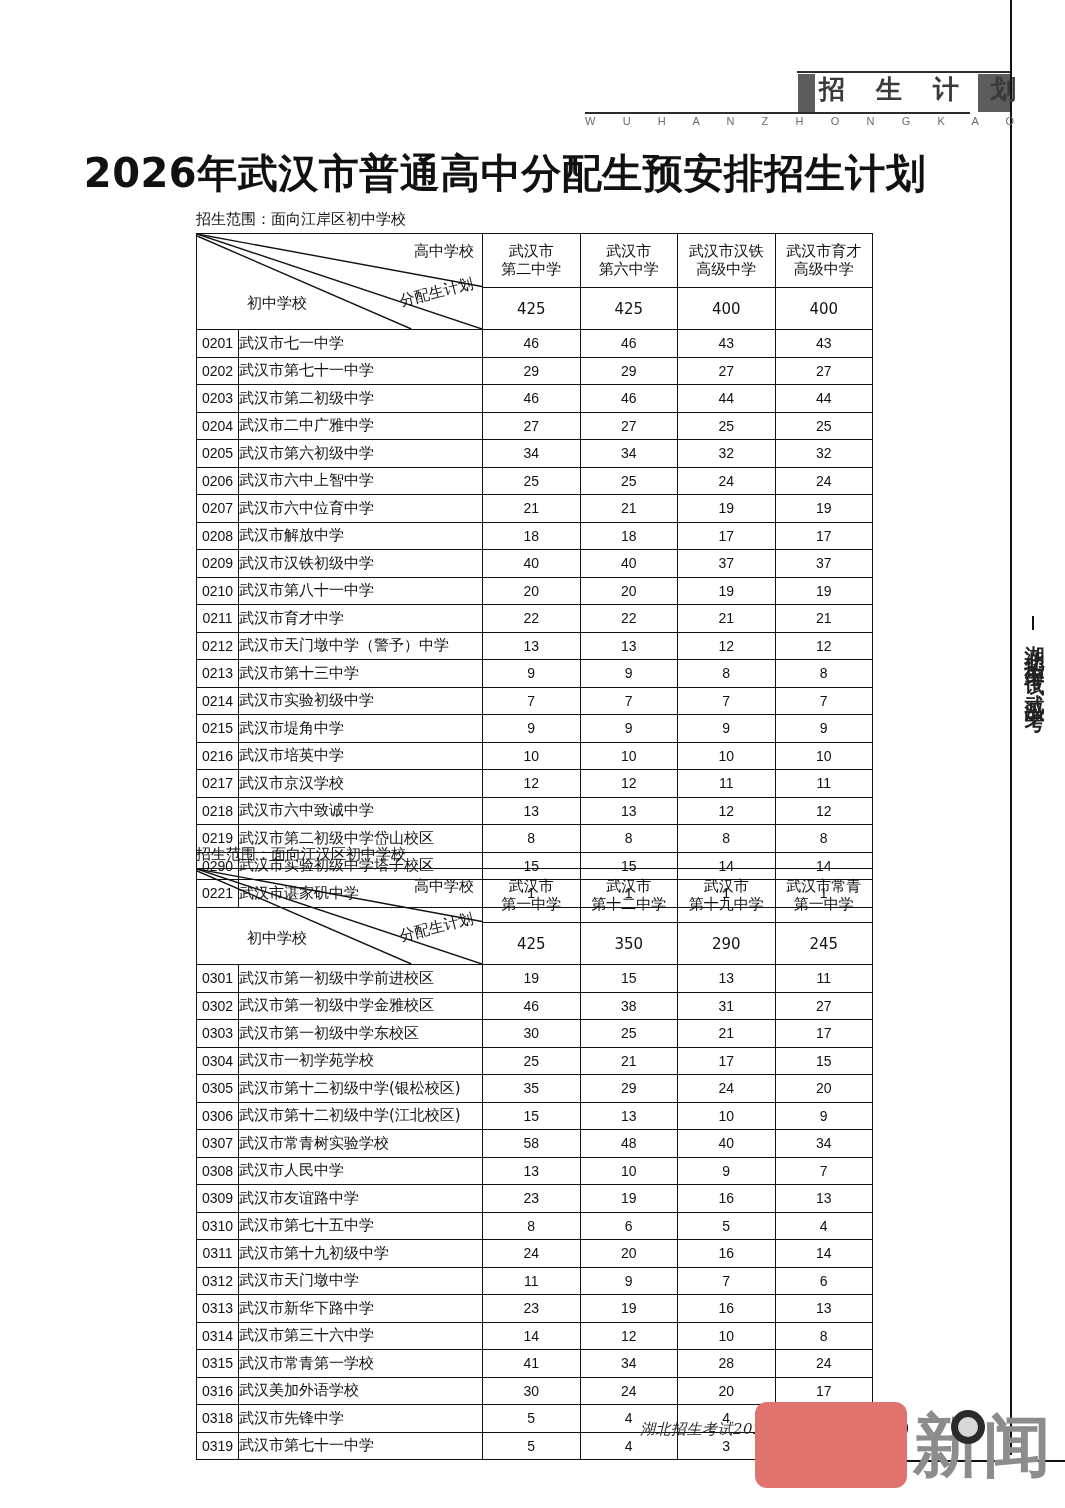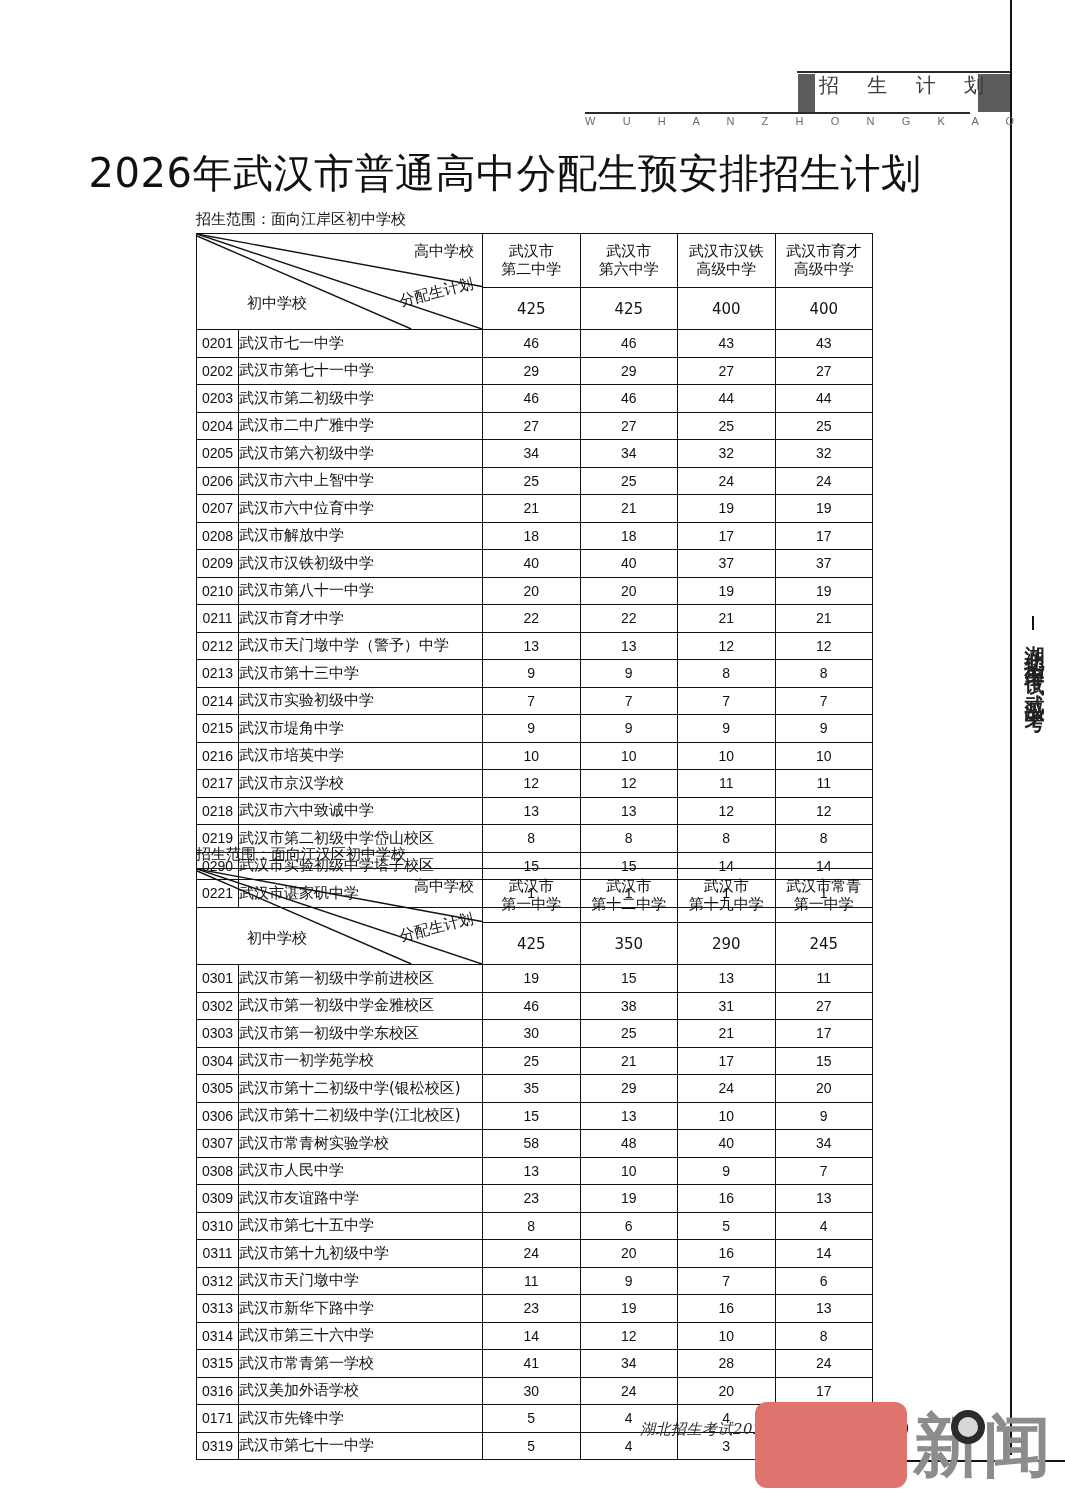--- a/index.html
+++ b/index.html
@@ -51,44 +51,44 @@
   }
   .runhead-blk-r {
     position: absolute;
     left: 393px; top: 14px;
     width: 32px; height: 38px;
     background: #5c5c5c;
   }
   .runhead-cn {
     position: absolute;
     left: 234px; top: 12px;
-    font-size: 20px;
+    font-size: 26px;
     letter-spacing: 11px;
-    font-weight: 400;
+    font-weight: 700;
     color: #3a3a3a;
     font-family: "DejaVu Sans", sans-serif;
     white-space: nowrap;
   }
   .runhead-en {
     position: absolute;
     left: 0; top: 55px;
     font-size: 11px;
     letter-spacing: 12.1px;
     color: #6a6a6a;
     font-family: "Liberation Sans", sans-serif;
     white-space: nowrap;
   }
 
   
   .main-title {
     position: absolute;
     left: 0; top: 146px; width: 1010px;
     text-align: center;
     font-family: "DejaVu Sans", sans-serif;
-    font-weight: normal;
+    font-weight: bold;
     font-size: 40px;
     letter-spacing: 0.5px;
     color: #111;
     white-space: nowrap;
   }
 
   
   .side-vert {
     position: absolute;
     left: 1022px; top: 630px;
@@ -692,21 +692,21 @@
         </tr>
         <tr>
           <td class="code">0316</td>
           <td class="sname">武汉美加外语学校</td>
           <td class="val">30</td>
           <td class="val">24</td>
           <td class="val">20</td>
           <td class="val">17</td>
         </tr>
         <tr>
-          <td class="code">0171</td>
+          <td class="code">0318</td>
           <td class="sname">武汉市先锋中学</td>
           <td class="val">5</td>
           <td class="val">4</td>
           <td class="val">4</td>
           <td class="val">3</td>
         </tr>
         <tr>
           <td class="code">0319</td>
           <td class="sname">武汉市第七十一中学</td>
           <td class="val">5</td>

